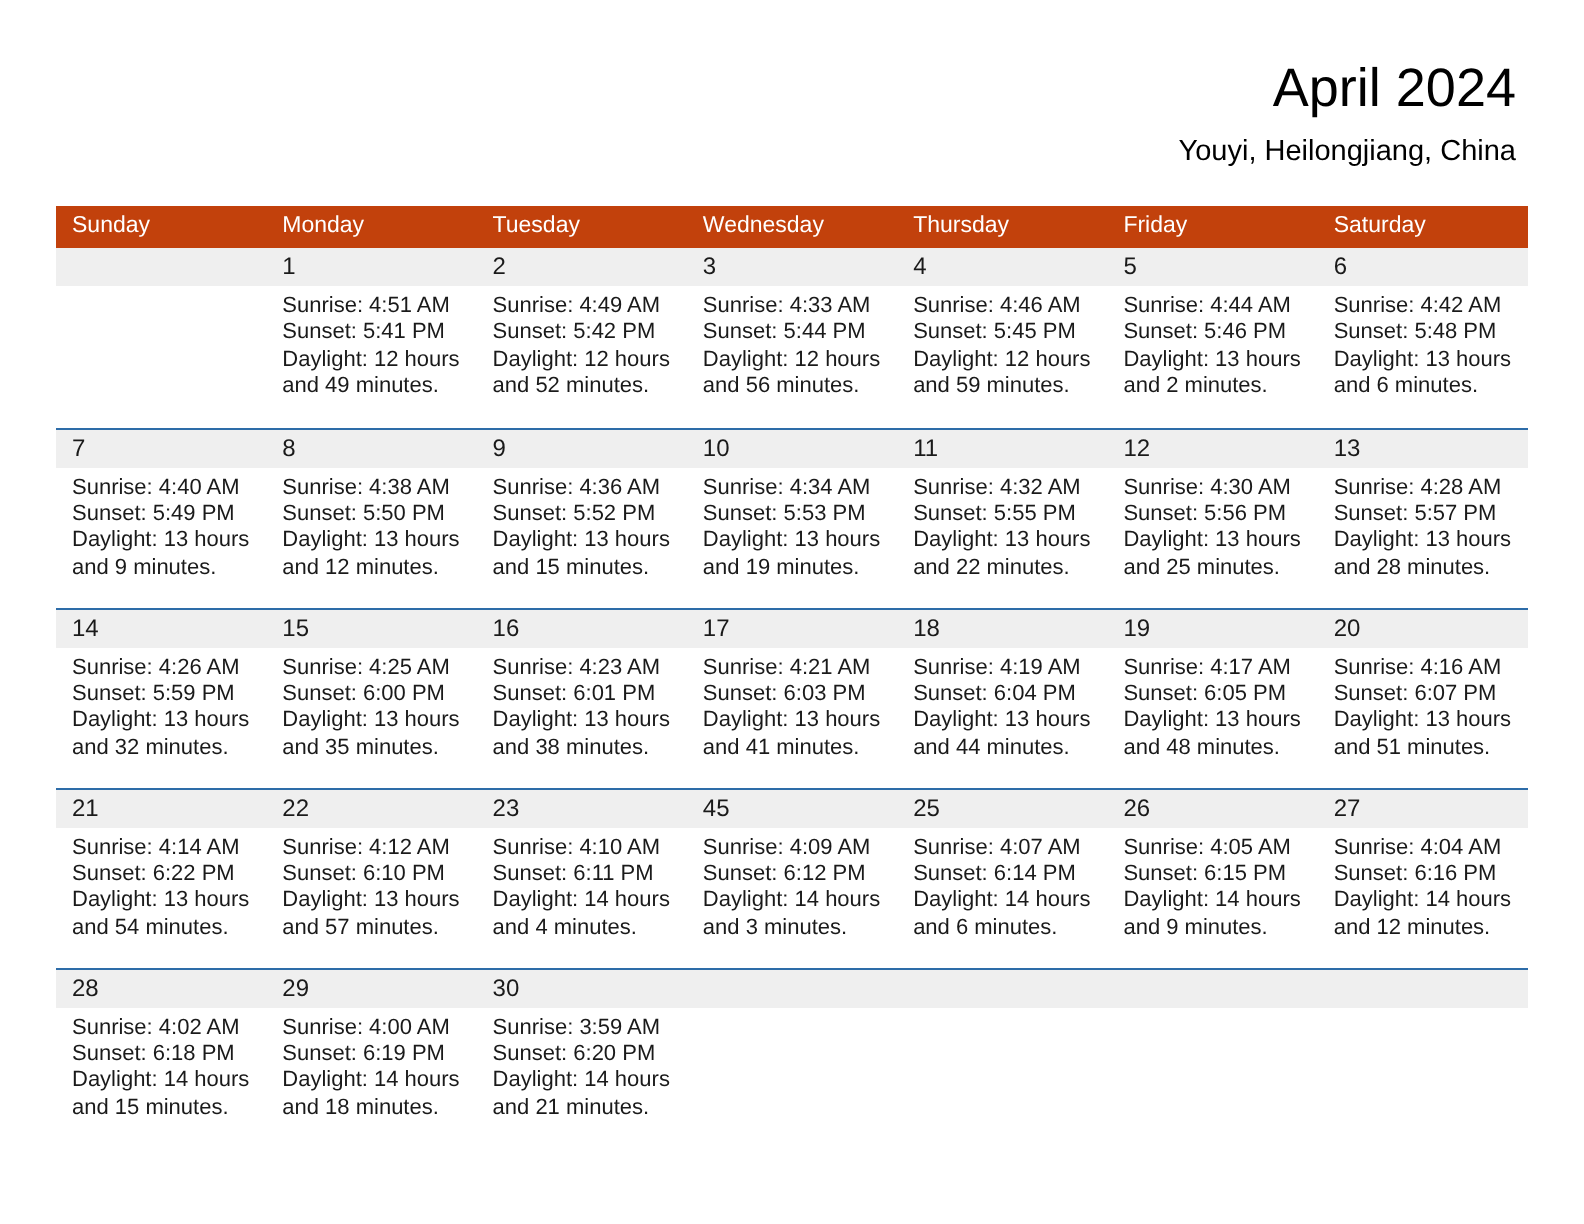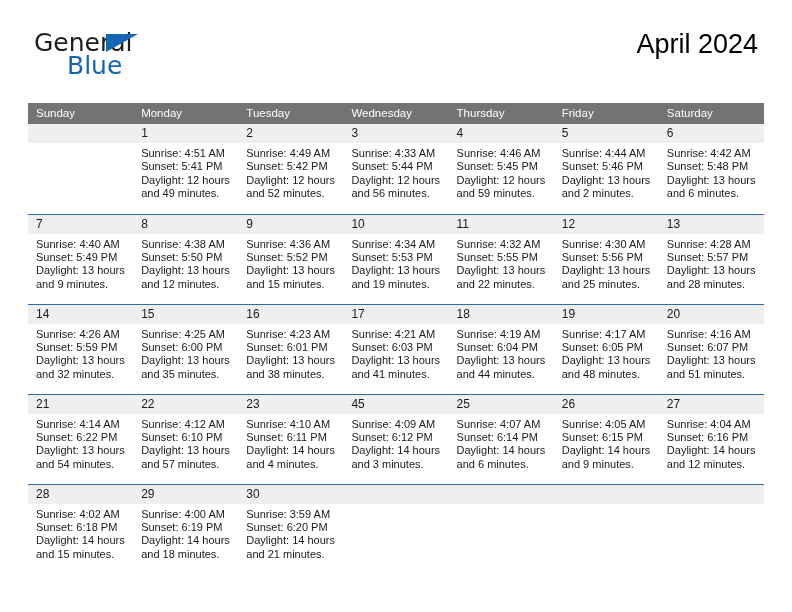--- a/index.html
+++ b/index.html
@@ -97,21 +97,21 @@
     border-collapse: collapse;
     table-layout: fixed;
   }
   .calendar th,
   .calendar td {
     padding: 0;
     margin: 0;
     vertical-align: top;
   }
   .dow {
-    background: #737373;
+    background: #c2410c;
     color: #ffffff;
     font-size: 11.5px;
     font-weight: 400;
     text-align: left;
     height: 20px;
     line-height: 21px;
     padding-left: 8px !important;
     box-sizing: border-box;
   }
   .week-row td {
@@ -148,28 +148,24 @@
     white-space: nowrap;
   }
 </style>
 </head>
 <body>
 
 <div class="page">
 
   <div class="header">
 
-    <div class="brand">
-      <span class="brand-general">General</span>
-      <span class="brand-flag"></span>
-      <span class="brand-blue">Blue</span>
-    </div>
 
     <div class="title-block">
       <div class="cal-title">April 2024</div>
+      <div class="cal-subtitle">Youyi, Heilongjiang, China</div>
     </div>
 
   </div>
 
   <table class="calendar">
     <thead>
       <tr>
         <th class="dow">Sunday</th>
         <th class="dow">Monday</th>
         <th class="dow">Tuesday</th>

